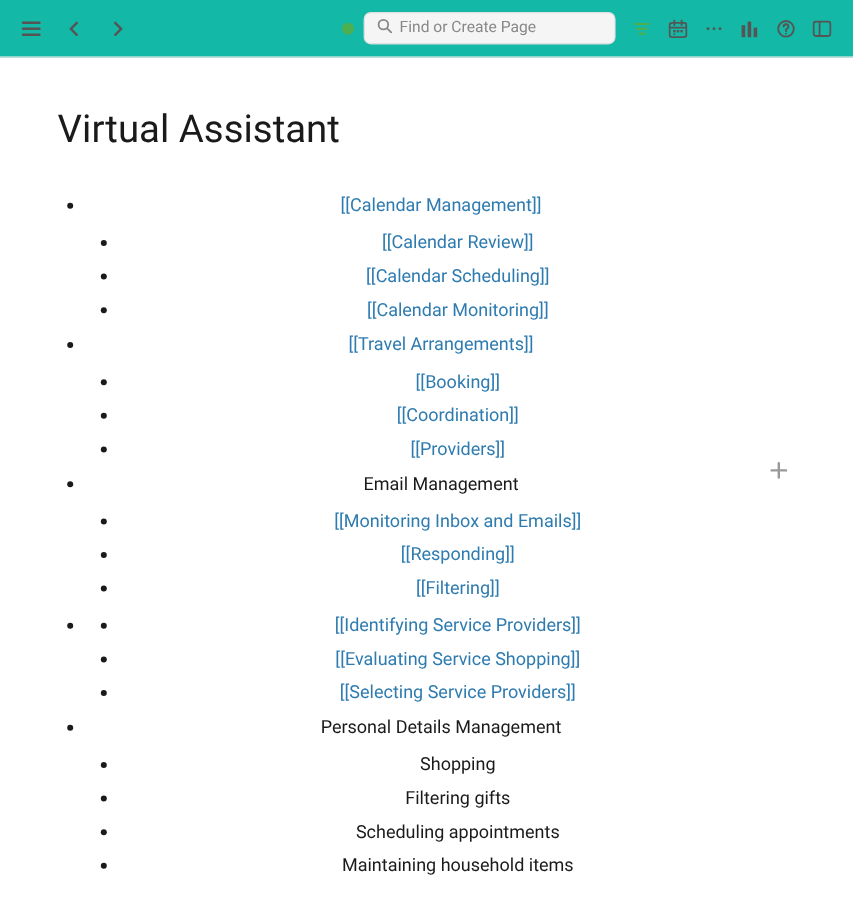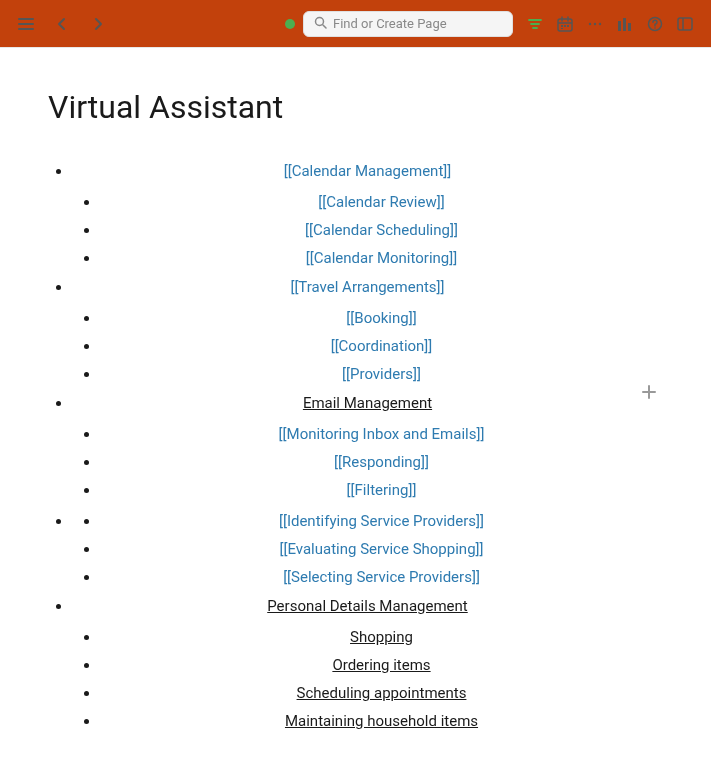--- a/index.html
+++ b/index.html
@@ -20,21 +20,21 @@
     
     .top-nav {
       display: flex;
       align-items: center;
       padding: 0 12px;
       height: 48px;
       border-bottom: 1px solid #e8e8e8;
       gap: 8px;
       position: sticky;
       top: 0;
-      background: #c2410c;
+      background: #14b8a6;
       z-index: 100;
     }
 
     .nav-icon {
       width: 28px;
       height: 28px;
       display: flex;
       align-items: center;
       justify-content: center;
       cursor: pointer;
@@ -123,21 +123,20 @@
 
     
     .wiki-link {
       color: #2e7bb0;
       text-decoration: none;
     }
 
     
     .plain-item {
       color: #1a1a1a;
-      text-decoration: underline;
     }
 
     
     .plus-btn {
       position: absolute;
       right: 48px;
       top: 330px;
       width: 28px;
       height: 28px;
       display: flex;
@@ -271,19 +270,19 @@
         <li><a class="wiki-link" href="#">[[Identifying Service Providers]]</a></li>
         <li><a class="wiki-link" href="#">[[Evaluating Service Shopping]]</a></li>
         <li><a class="wiki-link" href="#">[[Selecting Service Providers]]</a></li>
       </ul>
     </li>
 
     <li>
       <span class="plain-item">Personal Details Management</span>
       <ul class="sub-list">
         <li><span class="plain-item">Shopping</span></li>
-        <li><span class="plain-item">Ordering items</span></li>
+        <li><span class="plain-item">Filtering gifts</span></li>
         <li><span class="plain-item">Scheduling appointments</span></li>
         <li><span class="plain-item">Maintaining household items</span></li>
       </ul>
     </li>
   </ul>
 </main>
 
 </body></html>

